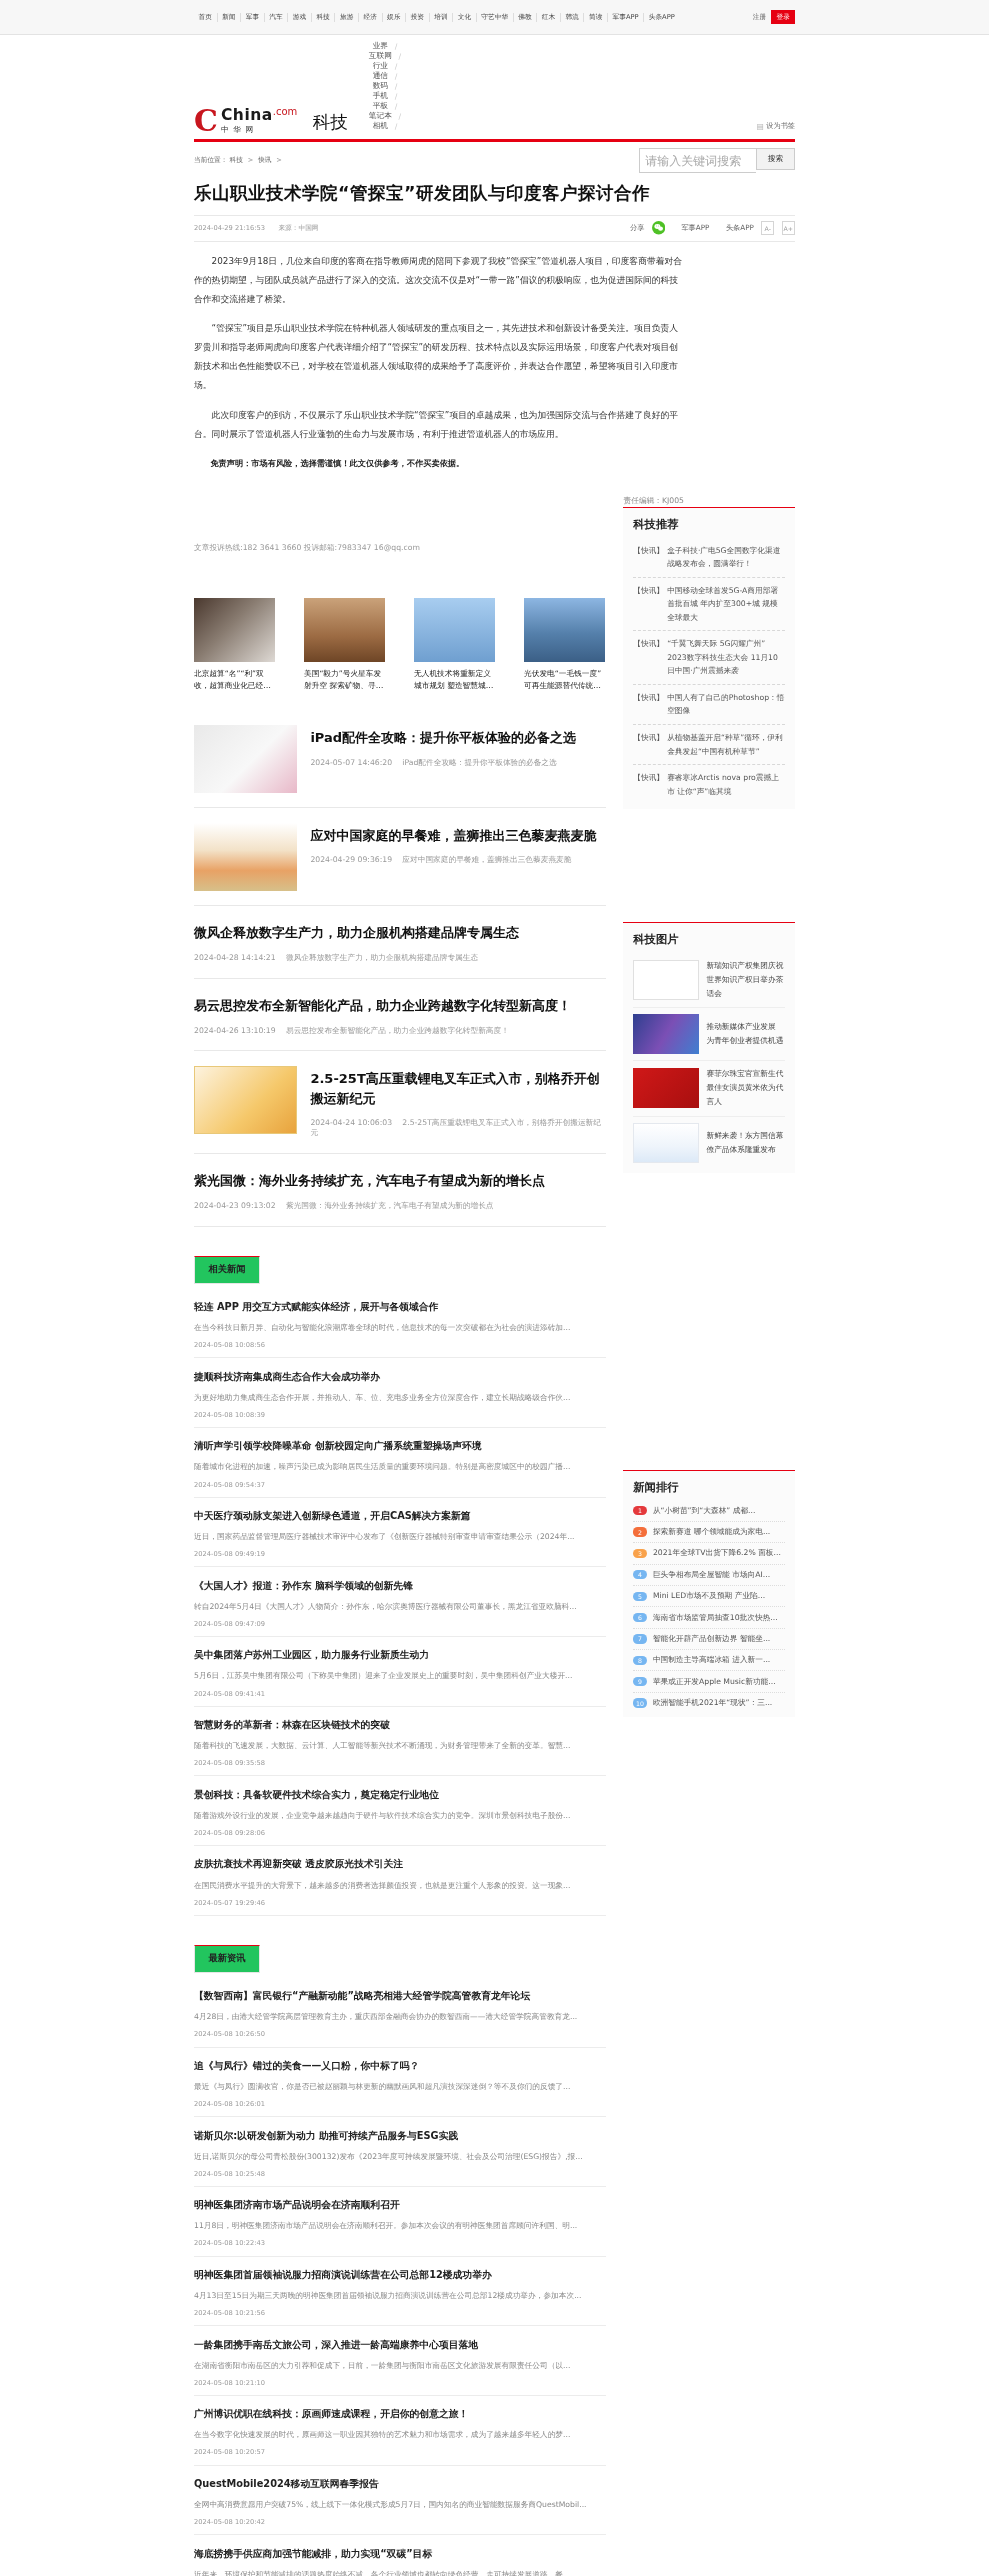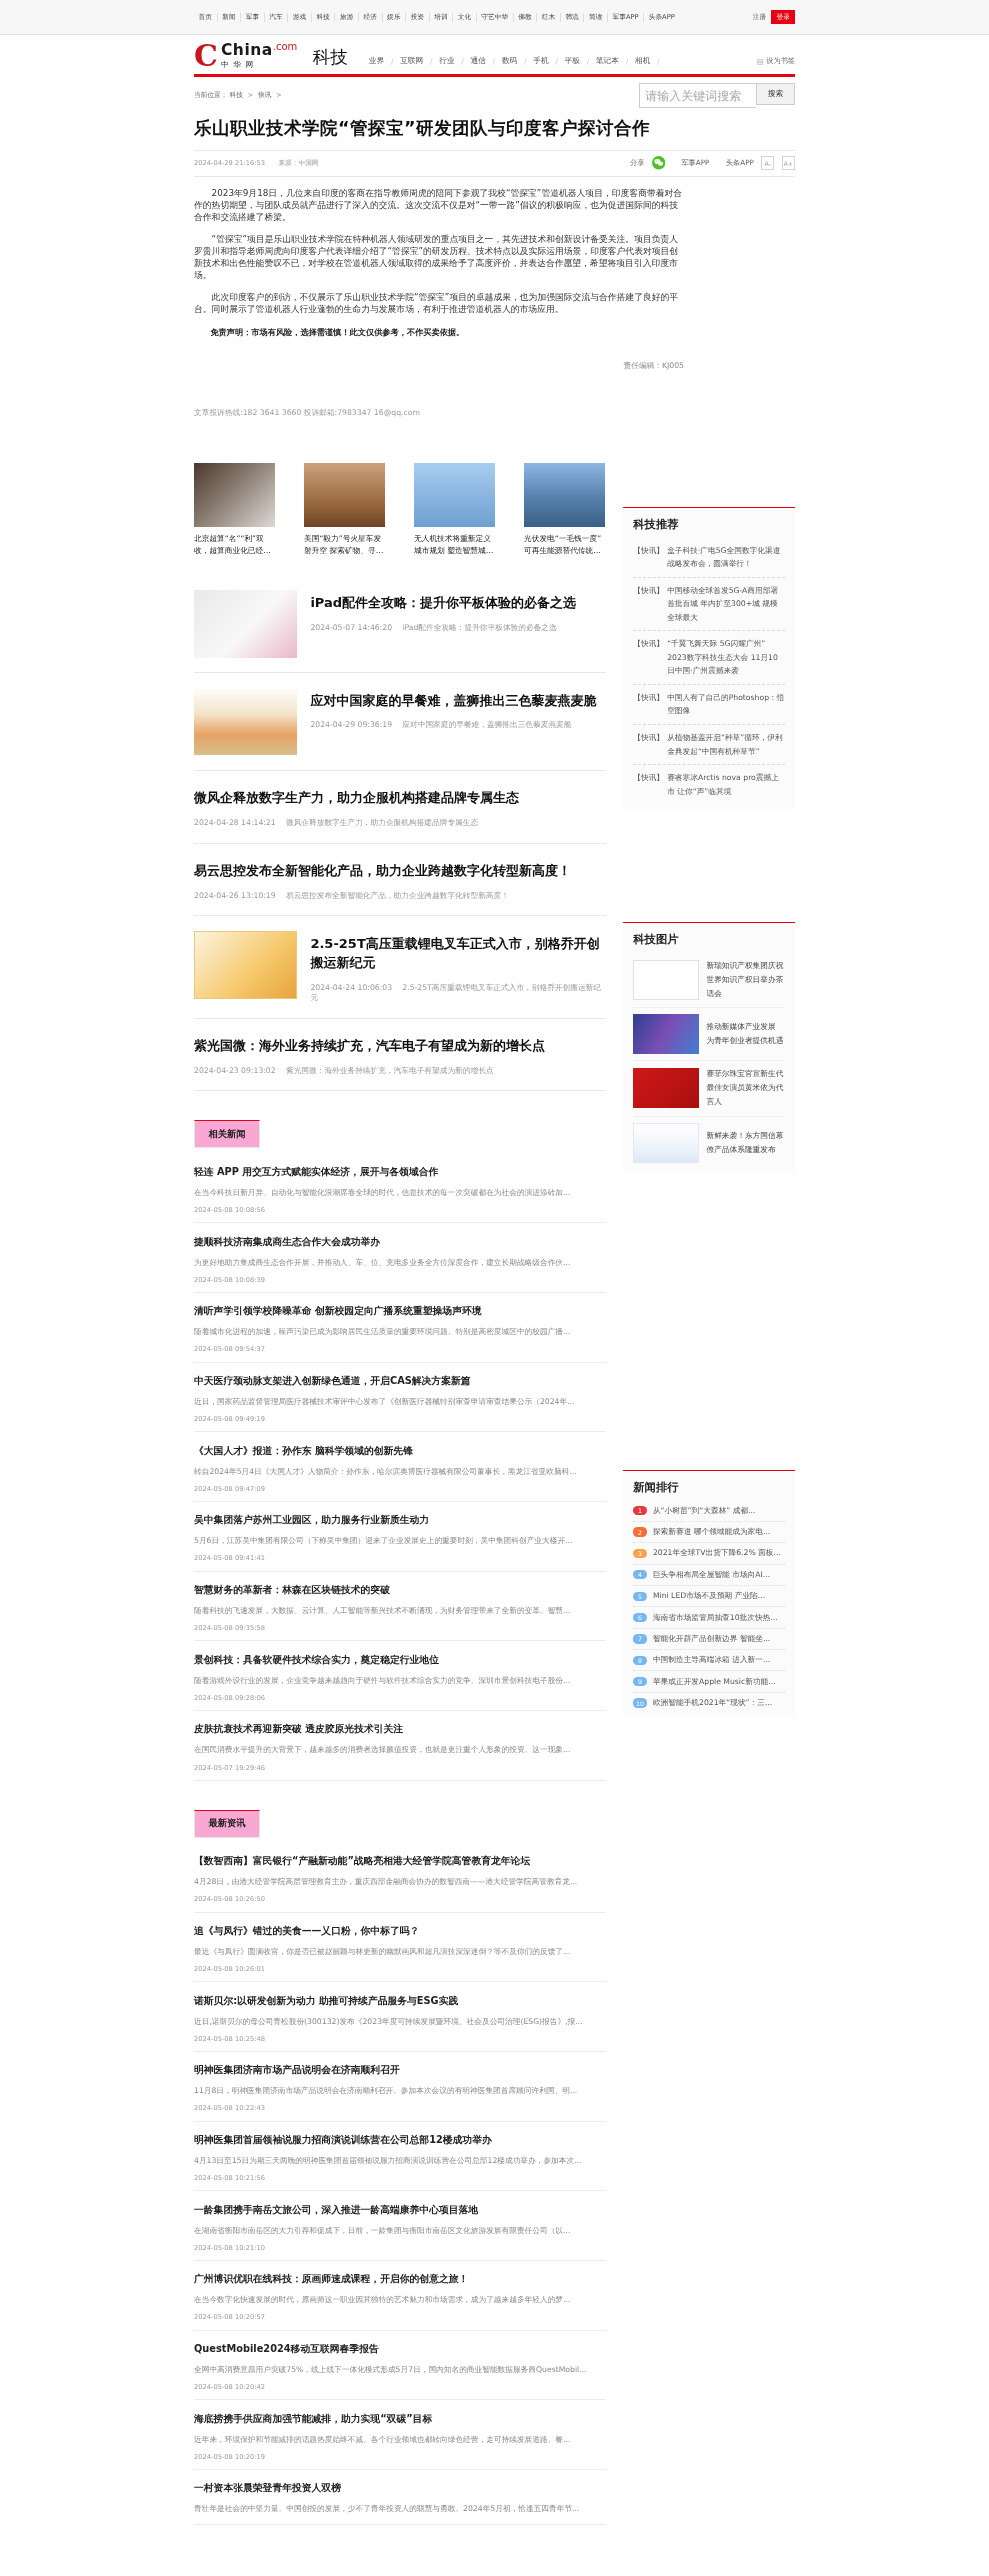--- a/index.html
+++ b/index.html
@@ -20,21 +20,21 @@
 
   
   .masthead { display:flex; align-items:flex-end; padding:6.2px 0 4.1px; }
   .logo { display:flex; align-items:center; cursor:pointer; }
   .logo-c { font-size:30px; line-height:27px; font-weight:bold; color:#c8161e; font-family:"DejaVu Serif","Liberation Serif",serif; }
   .logo-tx { margin-left:3.1px; }
   .logo-main { font-size:15.5px; font-weight:bold; color:#1a1a1a; letter-spacing:0.5px; }
   .logo-com { font-size:10px; color:#c8161e; font-weight:normal; vertical-align:top; }
   .logo-cn { display:block; font-size:7.7px; color:#333; letter-spacing:4.6px; margin-top:1px; }
   .channel { font-size:17.5px; color:#111; margin:0 0 1px 15.5px; font-weight:500; }
-  .subnav { display:flex; align-items:center; margin:0 0 4.1px 14.4px; font-size:7.7px; color:#555; }
+  .subnav { display:flex; align-items:center; margin:0 0 4.1px 14.4px; font-size:7.7px; color:#555;flex-direction:column; }
   .subnav-item { padding:0 6.7px; cursor:pointer; white-space:nowrap; }
   .subnav-sep { color:#ccc; }
   .bookmark { margin-left:auto; margin-bottom:4.1px; font-size:7.2px; color:#666; cursor:pointer; display:flex; align-items:center; gap:2.6px; }
   .bm-ico { color:#b5b5b5; font-size:7.7px; }
   .redbar { height:2.6px; background:#e60012; }
 
   
   .crumb-row { display:flex; justify-content:space-between; align-items:center; margin:6.2px 0 5.2px; }
   .crumb { font-size:6.7px; color:#666; }
   .crumb span { cursor:pointer; }
@@ -47,21 +47,21 @@
   
   .art-title { font-size:17.5px; font-weight:bold; color:#111; margin:8.2px 0 9.3px; letter-spacing:0.5px; }
   .hr { border-top:0.5px solid #e8e8e8; }
   .meta-row { display:flex; align-items:center; height:25px; font-size:6.7px; color:#999; }
   .meta-src { margin-left:13.4px; }
   .meta-right { margin-left:auto; display:flex; align-items:center; gap:7.2px; }
   .share-lb { color:#666; font-size:7.2px; }
   .wx { width:13.4px; height:13.4px; cursor:pointer; }
   .applink { color:#666; font-size:7.2px; cursor:pointer; margin-left:9.3px; }
   .fontbtn { width:13.4px; height:13.4px; border:0.5px solid #d5d5d5; color:#999; font-size:6.2px; display:flex; align-items:center; justify-content:center; cursor:pointer; background:#fff; }
-  .art-body { width:490px; font-size:8.8px; line-height:12px; color:#333; margin-top:3px; }
+  .art-body { width:490px; font-size:8.8px; line-height:19px; color:#333; margin-top:3px; }
   .art-body p { text-indent:2em; margin:10.3px 0; }
   .disclaimer { font-weight:bold; color:#222; text-indent:2em; margin-top:19.6px; font-size:8.2px; }
   .editor { text-align:right; color:#888; font-size:7.7px; margin-top:23px; width:490px; }
   .hotline { color:#999; font-size:7.7px; margin-top:37px; }
 
   
   .strip { width:412px; display:flex; gap:29px; margin-top:45px; }
   .strip-item { width:81px; cursor:pointer; }
   .strip-img { width:81px; height:64px; }
   .strip-cap { font-size:7.7px; line-height:12.4px; color:#222; margin-top:6.2px; display:-webkit-box; -webkit-line-clamp:2; -webkit-box-orient:vertical; overflow:hidden; }
@@ -69,21 +69,21 @@
   
   .news-list { width:412px; margin-top:17.5px; }
   .news-item { display:flex; padding:14.4px 0; border-bottom:0.5px solid #e8e8e8; }
   .ni-img { width:103px; height:68px; flex:none; margin-right:13.4px; }
   .ni-body { flex:1; padding-top:3.1px; }
   .ni-title { font-size:13px; font-weight:bold; color:#111; line-height:19.6px; cursor:pointer; }
   .ni-meta { font-size:7.7px; color:#999; margin-top:10.3px; }
   .ni-meta .ni-sum { margin-left:10.3px; }
 
   
-  .tab { margin-top:29px; width:66px; height:28px; border:0.5px solid #e6e6e6; border-top:1.5px solid #e60012; background:#f9a8d4; display:flex; align-items:center; justify-content:center; font-size:9.3px; font-weight:bold; color:#222; cursor:pointer; }
+  .tab { margin-top:29px; width:66px; height:28px; border:0.5px solid #e6e6e6; border-top:1.5px solid #e60012; background:#22c55e; display:flex; align-items:center; justify-content:center; font-size:9.3px; font-weight:bold; color:#222; cursor:pointer; }
 
   
   .rel-list { width:412px; margin-top:5.2px; }
   .rel-item { padding:11.3px 0 8.2px; border-bottom:0.5px solid #ececec; }
   .ri-title { font-size:9.8px; font-weight:bold; color:#222; line-height:14.4px; cursor:pointer; }
   .ri-snip { font-size:7.7px; color:#888; line-height:13.4px; margin-top:6.7px; }
   .ri-date { font-size:6.7px; color:#999; margin-top:6.7px; }
 
   
   .panel { position:absolute; left:429px; width:172px; border-top:1.5px solid #e60012; background:#fbfbfb; padding:9.3px 10.3px 4.1px; }

